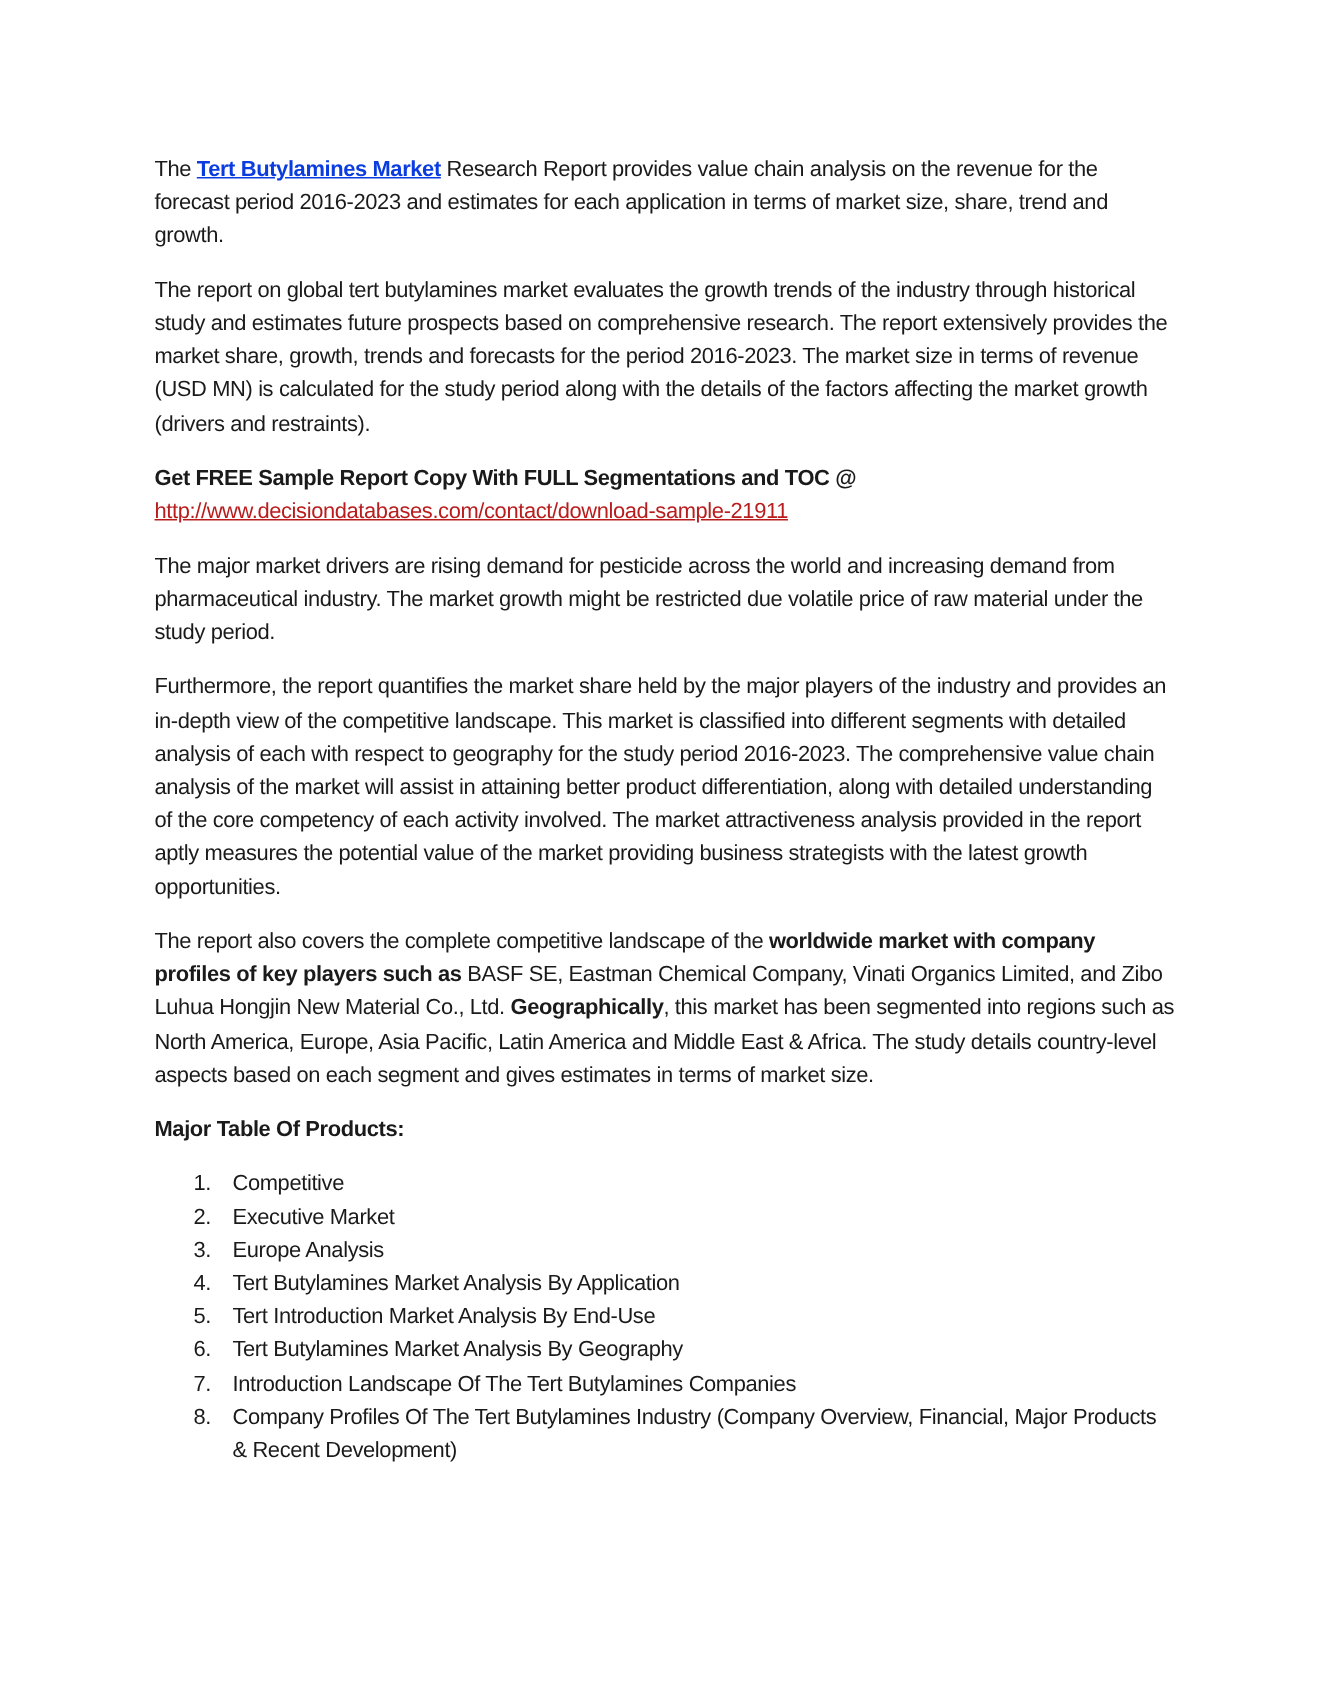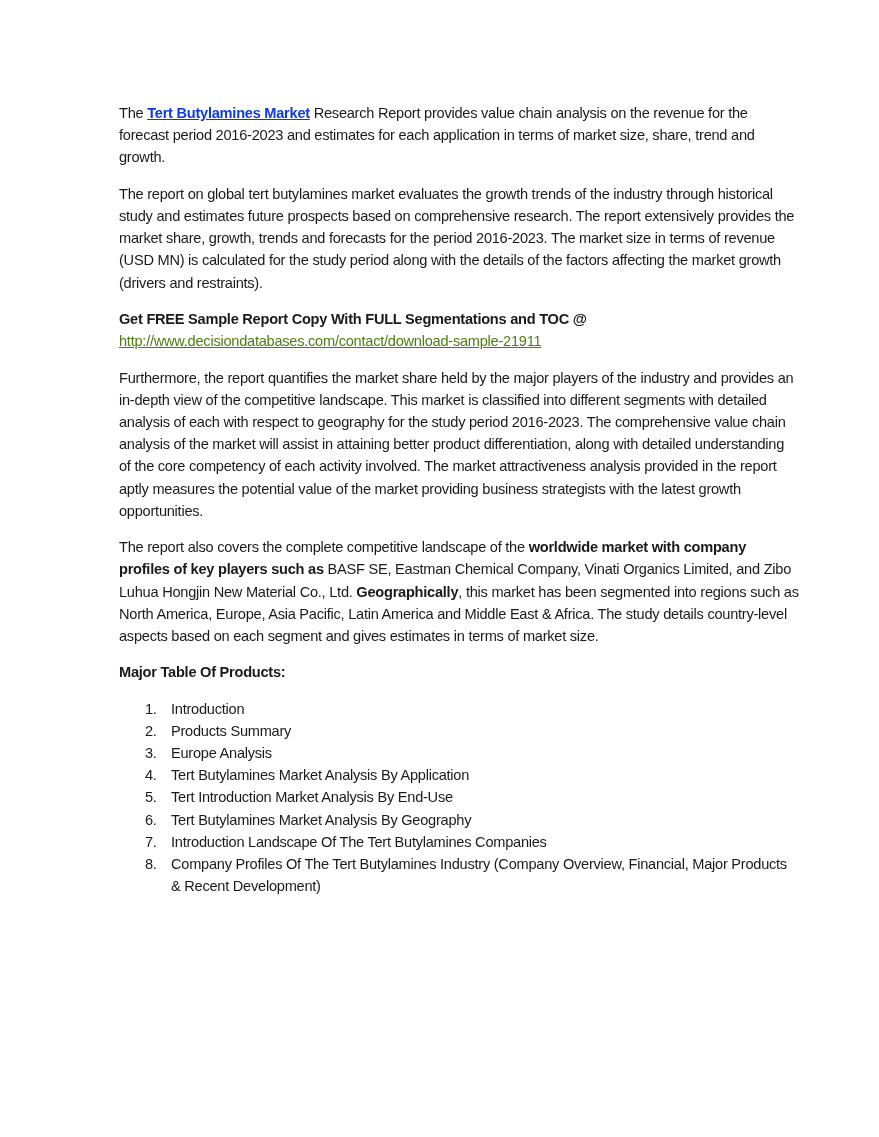--- a/index.html
+++ b/index.html
@@ -2,56 +2,56 @@
 <html><head>
 <meta charset="utf-8">
 <style>
   html, body { margin: 0; padding: 0; background: #ffffff; }
   body { width: 879px; height: 1137px; position: relative; overflow: hidden; }
   .page {
     position: absolute; left: 103px; top: 102px; width: 680px;
     font-family: "Liberation Sans", "DejaVu Sans", sans-serif;
     font-size: 14.6px; line-height: 22.2px; color: #1a1a1a;
     letter-spacing: -0.25px;
-    margin-left: 16px;
   }
   p { margin: 0 0 14.2px 0; }
-  a.link { color: #4d7c0f; }
+  a.link { color: #b91c1c; }
   a.link-bold { color: #0b3ce0; font-weight: bold; text-decoration: underline; }
   b { font-weight: bold; }
   ol.toc { margin: 14px 0 0 0; padding: 0; list-style: none; }
   ol.toc li { display: flex; }
   ol.toc .num { width: 52px; text-align: left; padding-left: 26px; box-sizing: border-box; flex: none; }
   ol.toc .txt { flex: 1; }
 </style>
 </head>
 <body>
 
 <div class="page">
   <p><span>The </span><a class="link-bold" href="#">Tert Butylamines Market</a><span> Research Report provides value chain analysis on the revenue for the forecast period 2016-2023 and estimates for each application in terms of market size, share, trend and growth.</span></p>
 
   <p>The report on global tert butylamines market evaluates the growth trends of the industry through historical study and estimates future prospects based on comprehensive research. The report extensively provides the market share, growth, trends and forecasts for the period 2016-2023. The market size in terms of revenue (USD MN) is calculated for the study period along with the details of the factors affecting the market growth (drivers and restraints).</p>
 
   <p><b>Get FREE Sample Report Copy With FULL Segmentations and TOC @</b><br><a class="link" href="#">http://www.decisiondatabases.com/contact/download-sample-21911</a></p>
 
+  <p>The major market drivers are rising demand for pesticide across the world and increasing demand from pharmaceutical industry. The market growth might be restricted due volatile price of raw material under the study period.</p>
 
   <p>Furthermore, the report quantifies the market share held by the major players of the industry and provides an in-depth view of the competitive landscape. This market is classified into different segments with detailed analysis of each with respect to geography for the study period 2016-2023. The comprehensive value chain analysis of the market will assist in attaining better product differentiation, along with detailed understanding of the core competency of each activity involved. The market attractiveness analysis provided in the report aptly measures the potential value of the market providing business strategists with the latest growth opportunities.</p>
 
   <p><span>The report also covers the complete competitive landscape of the </span><b>worldwide market with company profiles of key players such as</b><span> BASF SE, Eastman Chemical Company, Vinati Organics Limited, and Zibo Luhua Hongjin New Material Co., Ltd. </span><b>Geographically</b><span>, this market has been segmented into regions such as North America, Europe, Asia Pacific, Latin America and Middle East &amp; Africa. The study details country-level aspects based on each segment and gives estimates in terms of market size.</span></p>
 
   <div>
     <b>Major Table Of Products:</b>
     <ol class="toc">
       <li>
           <span class="num">1.</span>
-          <span class="txt">Introduction</span>
+          <span class="txt">Competitive</span>
         </li>
       <li>
           <span class="num">2.</span>
-          <span class="txt">Products Summary</span>
+          <span class="txt">Executive Market</span>
         </li>
       <li>
           <span class="num">3.</span>
           <span class="txt">Europe Analysis</span>
         </li>
       <li>
           <span class="num">4.</span>
           <span class="txt">Tert Butylamines Market Analysis By Application</span>
         </li>
       <li>

